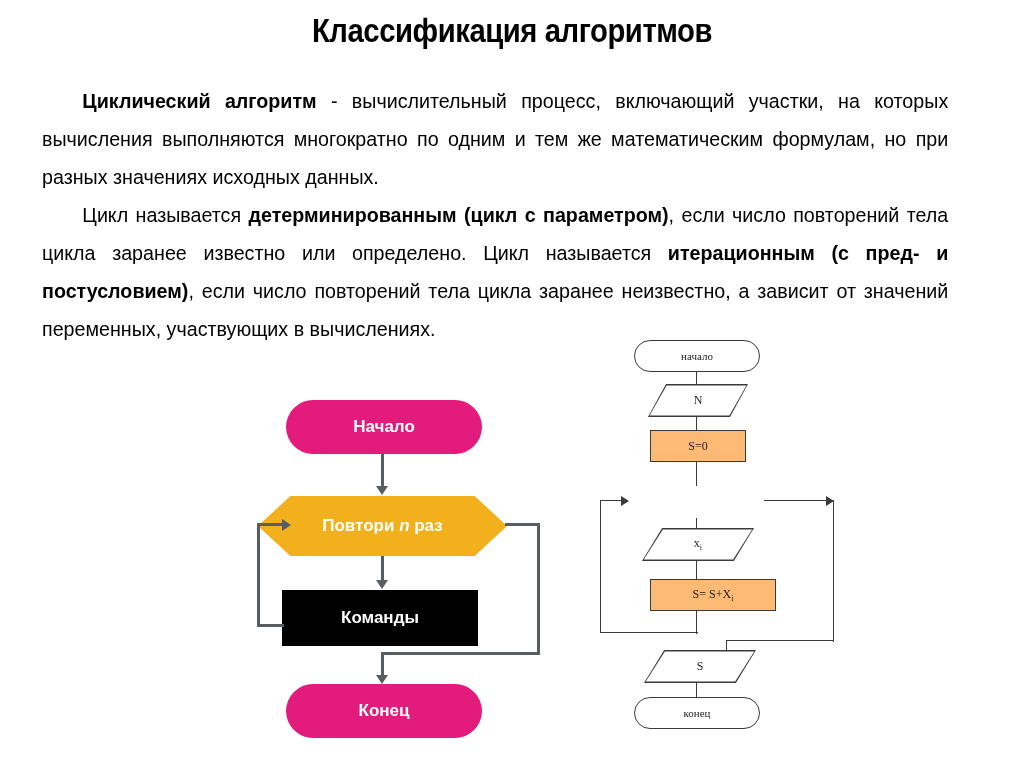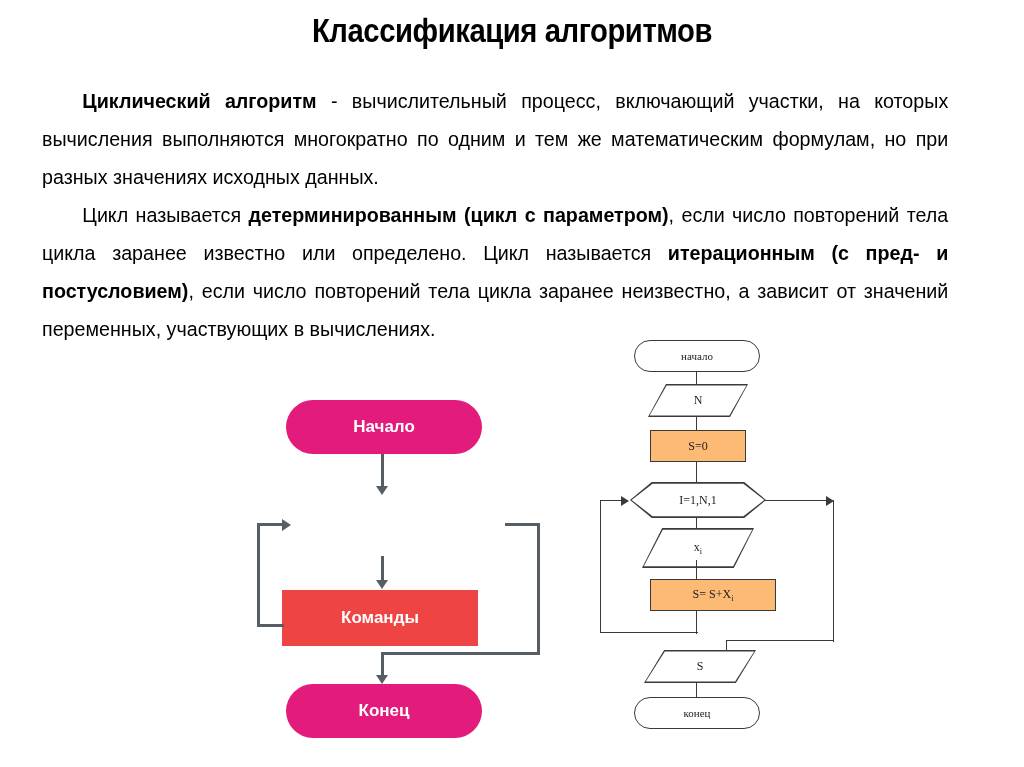--- a/index.html
+++ b/index.html
@@ -81,21 +81,21 @@
     font-size: 17px;
     white-space: nowrap;
   }
   .l-terminator {
     position: absolute;
     background: #E21B7C;
     border-radius: 28px;
   }
   .l-process {
     position: absolute;
-    background: #ef4444;
+    background: #000000;
   }
   .l-hexwrap {
     position: absolute;
   }
   .l-hexwrap .hexbg {
     position: absolute;
     left: 0; top: 0;
     width: 100%; height: 100%;
     background: #F2B01C;
     clip-path: polygon(13% 0%, 87% 0%, 100% 50%, 87% 100%, 13% 100%, 0% 50%);
@@ -214,20 +214,26 @@
 
   <div class="l-terminator" style="left:46px; top:12px; width:196px; height:54px;">
     <span class="flowtext">
         <span class="node-label">Начало</span>
       </span>
   </div>
 
   <div class="l-line" style="left:141px; top:66px; width:3px; height:35px;"></div>
   <div class="l-arrow-down" style="left:136px; top:98px;"></div>
 
+  <div class="l-hexwrap" style="left:18px; top:108px; width:249px; height:60px;">
+    <div class="hexbg"></div>
+    <span class="flowtext">
+        <span class="node-label"><span>Повтори </span><i>n</i><span> раз</span></span>
+      </span>
+  </div>
 
   <div class="l-line" style="left:141px; top:168px; width:3px; height:29px;"></div>
   <div class="l-arrow-down" style="left:136px; top:192px;"></div>
 
   <div class="l-process" style="left:42px; top:202px; width:196px; height:56px;">
     <span class="flowtext">
         <span class="node-label">Команды</span>
       </span>
   </div>
 
@@ -268,30 +274,23 @@
   </div>
   <div class="r-line" style="left:98px; top:84px; width:1.4px; height:16px;"></div>
 
   <div class="r-process" style="left:52px; top:98px; width:96px; height:32px;">
     <span class="flowtext">
         <span class="node-label">S=0</span>
       </span>
   </div>
   <div class="r-line" style="left:98px; top:130px; width:1.4px; height:24px;"></div>
 
-  <div class="r-hex" style="left:32px; top:150px; width:136px; height:36px;">
-    <div class="hexbg"></div>
-    <div class="hexfg"></div>
-    <span class="flowtext">
-        <span class="node-label">I=1,N,1</span>
-      </span>
-  </div>
   <div class="r-line" style="left:98px; top:186px; width:1.4px; height:14px;"></div>
 
-  <div class="r-io" style="left:44px; top:196px; width:112px; height:40px;">
+  <div class="r-io" style="left:44px; top:196px; width:112px; height:33px;">
     <div class="iobg"></div>
     <div class="iofg"></div>
     <span class="flowtext">
         <span class="node-label"><span>x</span><sub>i</sub></span>
       </span>
   </div>
   <div class="r-line" style="left:98px; top:228px; width:1.4px; height:22px;"></div>
 
   <div class="r-process" style="left:52px; top:247px; width:126px; height:32px;">
     <span class="flowtext">

